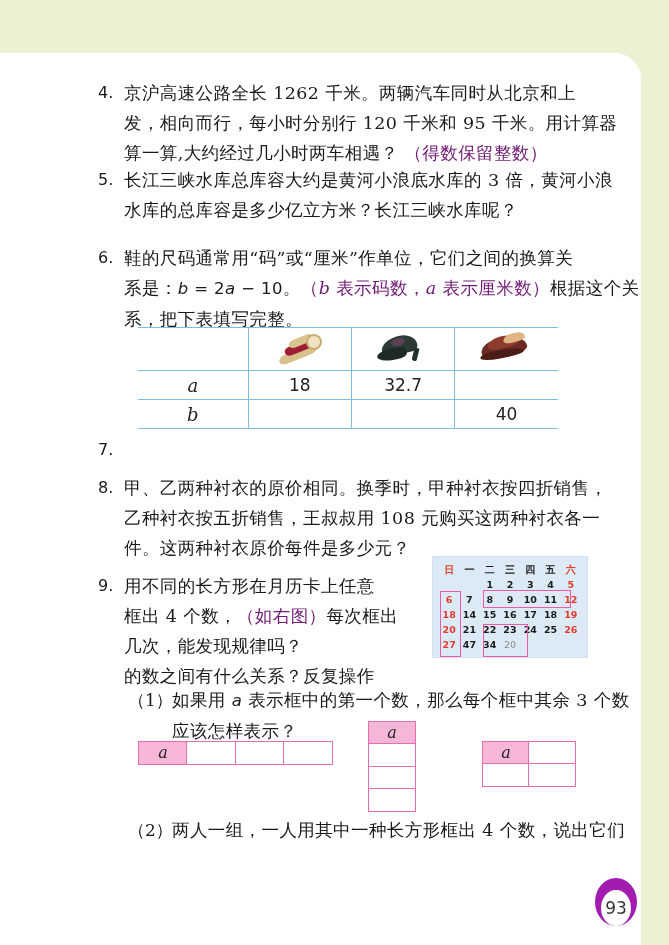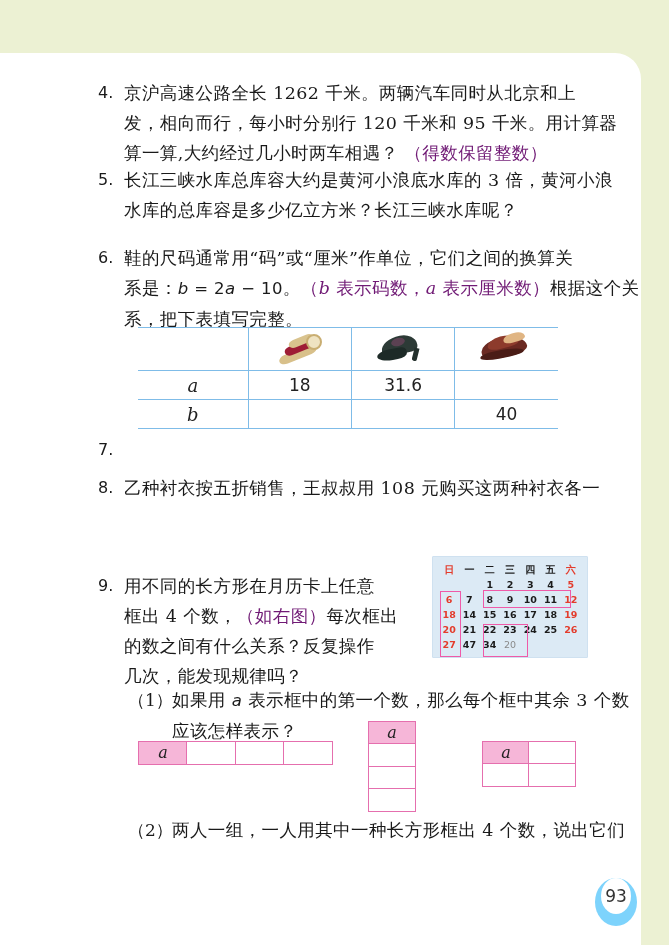--- a/index.html
+++ b/index.html
@@ -186,22 +186,22 @@
   #g3 .cell{width:48px;height:24px;line-height:22px;margin-left:-1.6px;}
   #g3 .r2{margin-top:-1.6px;}
   #g3 .c1{margin-left:0;clear:both;}
 
   
   #pageno{
     position:absolute;
     left:595px; top:878px;
     width:42px; height:48px;
     border-radius:50%;
-    background:#7dd3fc;
-    display:flex;align-items:flex-start;justify-content:center;
+    background:#a21caf;
+    display:flex;align-items:flex-end;justify-content:center;
   }
   #pageno .inner{
     width:30px;height:36px;border-radius:50%;
     background:#ffffff;
     display:flex;align-items:center;justify-content:center;
     font-family:"DejaVu Sans","Liberation Sans",sans-serif;
     font-size:17px;color:#333;
   }
 </style>
 </head>
@@ -255,51 +255,53 @@
           <td>
             <span class="shoe s2"><i class="up"></i><i class="ins"></i><i class="toe"></i><i class="heel"></i></span>
           </td>
           <td>
             <span class="shoe s3"><i class="bd"></i><i class="sh"></i><i class="lip"></i><i class="so"></i></span>
           </td>
         </tr>
         <tr>
           <td class="first lab">a</td>
           <td>18</td>
-          <td>31.6</td>
+          <td>32.7</td>
           <td></td>
         </tr>
         <tr>
           <td class="first lab">b</td>
           <td></td>
           <td></td>
           <td>40</td>
         </tr>
       </tbody>
         </table>
     </div>
 
     <div class="prob" style="left:98px;top:382px;width:480px;">
       <div class="num">7.</div>
     </div>
 
     <div class="prob" style="left:98px;top:420px;width:480px;">
       <div class="num">8.</div>
       <div class="body">
+        <span class="ln">甲、乙两种衬衣的原价相同。换季时，甲种衬衣按四折销售，</span>
         <span class="ln">乙种衬衣按五折销售，王叔叔用 108 元购买这两种衬衣各一</span>
+        <span class="ln">件。这两种衬衣原价每件是多少元？</span>
       </div>
     </div>
 
     <div class="prob" style="left:98px;top:518px;width:320px;">
       <div class="num">9.</div>
       <div class="body">
         <span class="ln">用不同的长方形在月历卡上任意</span>
         <span class="ln">框出 4 个数，<span class="pink">（如右图）</span>每次框出</span>
+        <span class="ln">几次，能发现规律吗？</span>
         <span class="ln">的数之间有什么关系？反复操作</span>
-        <span class="ln">几次，能发现规律吗？</span>
       </div>
     </div>
 
     <div id="calendar" style="top:503px;">
       <table>
         <tbody>
             <tr>
           <td class="hdr">日</td>
           <td class="hdrb">一</td>
           <td class="hdrb">二</td>

